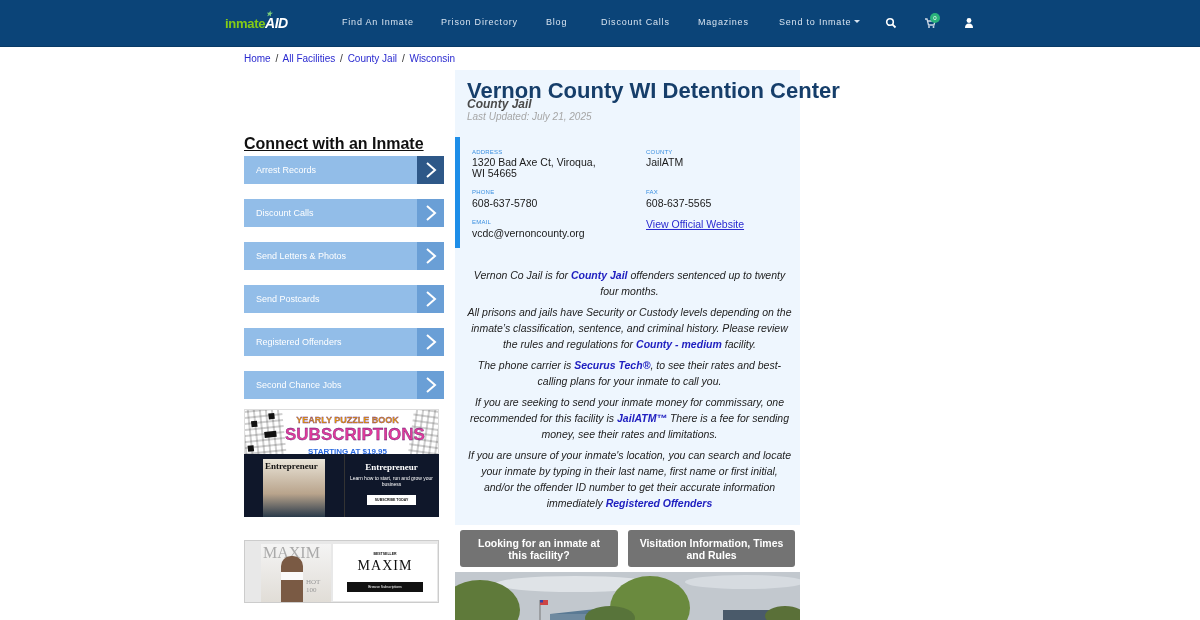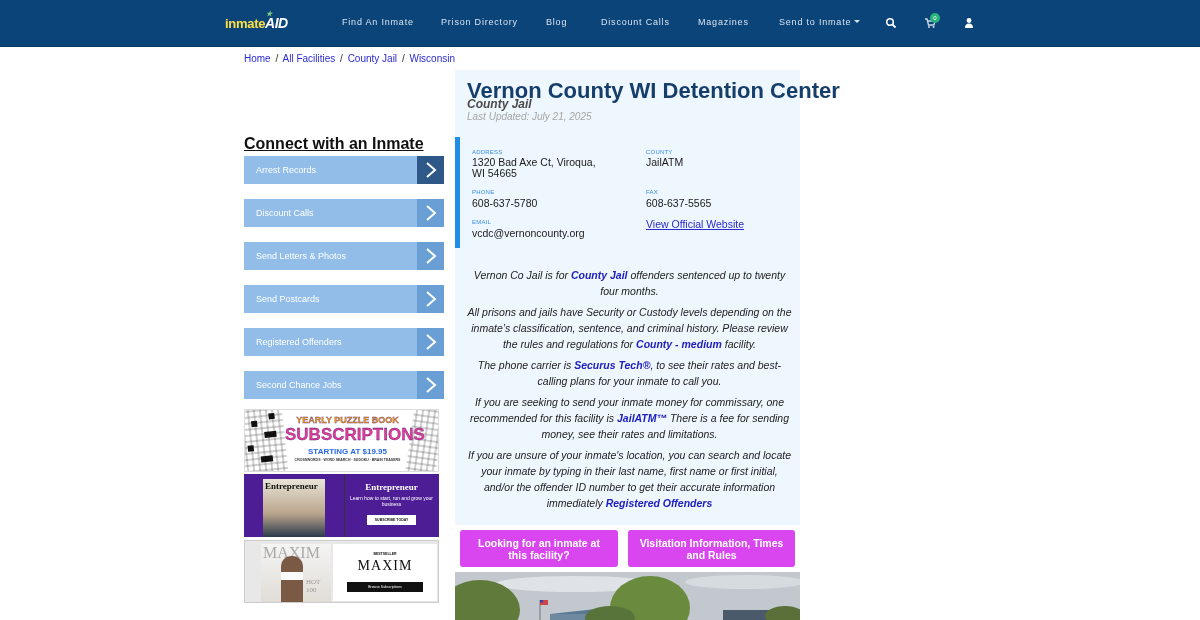--- a/index.html
+++ b/index.html
@@ -2,21 +2,21 @@
 <html><head>
 <meta charset="utf-8">
 <style>
   * { box-sizing: border-box; margin: 0; padding: 0; }
   html, body { width: 1200px; height: 620px; overflow: hidden; background: #ffffff; font-family: "Liberation Sans", sans-serif; }
   a { text-decoration: none; }
 
   
   .navbar { position: absolute; left: 0; top: 0; width: 1200px; height: 47px; background: #0b4478; border-bottom: 1px solid #093a66; }
   .logo { position: absolute; left: 225px; top: 15px; height: 16px; display: flex; align-items: flex-end; }
-  .logo .l1 { color: #fde047; font-weight: bold; font-size: 13px; letter-spacing: -0.3px; }
+  .logo .l1 { color: #84cc16; font-weight: bold; font-size: 13px; letter-spacing: -0.3px; }
   .logo .l2 { color: #ffffff; font-weight: bold; font-size: 14px; font-style: italic; letter-spacing: -0.5px; position: relative; }
   .logo .star { position: absolute; left: 1px; top: -5px; color: #7cd07c; font-size: 7px; }
   .nav-link { position: absolute; top: 17px; color: #d7e3f0; font-size: 9px; letter-spacing: 0.8px; white-space: nowrap; }
   .nav-caret { display: inline-block; width: 0; height: 0; border-left: 3px solid transparent; border-right: 3px solid transparent; border-top: 3px solid #d7e3f0; margin-left: 3px; vertical-align: 2px; }
   .nav-icon { position: absolute; top: 15px; width: 14px; height: 14px; }
   .cart-badge { position: absolute; left: 930px; top: 13px; width: 10px; height: 10px; border-radius: 50%; background: #2ab27b; color: #fff; font-size: 6px; line-height: 10px; text-align: center; }
 
   
   .breadcrumb { position: absolute; left: 244px; top: 53px; font-size: 10px; color: #333; white-space: nowrap; }
   .breadcrumb a { color: #1a0dab; color: #2a2ad0; }
@@ -25,39 +25,39 @@
   
   .connect-title { position: absolute; left: 244px; top: 135px; font-size: 16px; font-weight: bold; color: #111; text-decoration: underline; white-space: nowrap; }
   .side-menu { position: absolute; left: 244px; top: 156px; width: 200px; }
   .side-item { position: relative; height: 28px; margin-bottom: 15px; background: #92bde8; display: flex; align-items: center; }
   .side-item .label { color: #ffffff; font-size: 9px; padding-left: 12px; flex: 1; }
   .side-item .arrow { width: 27px; height: 28px; background: #6a9fd6; display: flex; align-items: center; justify-content: center; }
   .side-item.active .arrow { background: #2e5888; }
 
   .ad { position: absolute; left: 244px; width: 195px; height: 63px; overflow: hidden; }
   .ad-puzzle { top: 409px; background: #ffffff; border: 1px solid #ddd; }
-  .ad-entre { top: 474px; background: #4c1d95; }
+  .ad-entre { top: 454px; background: #0f172a; }
   .ad-maxim { top: 540px; background: #e8e8e8; border: 1px solid #ccc; }
 
   
   .card { position: absolute; left: 455px; top: 70px; width: 345px; height: 455px; background: #eef6fe; }
   .title { position: absolute; left: 467px; top: 78px; font-size: 22px; font-weight: bold; color: #163e6a; white-space: nowrap; }
   .subtitle { position: absolute; left: 467px; top: 97px; font-size: 12px; font-weight: bold; font-style: italic; color: #4a4a4a; }
   .updated { position: absolute; left: 467px; top: 111px; font-size: 10px; font-style: italic; color: #a6a6a6; }
 
   .info-box { position: absolute; left: 455px; top: 137px; width: 345px; height: 111px; border-left: 5px solid #1e8ee8; }
   .info-label { position: absolute; font-size: 6px; color: #3a8fe0; letter-spacing: 0.2px; text-transform: uppercase; }
   .info-value { position: absolute; font-size: 10.5px; color: #1a1a1a; line-height: 11px; }
   .info-link { position: absolute; font-size: 10.5px; color: #2a2ad0; text-decoration: underline; }
 
   .desc { position: absolute; left: 467px; top: 267px; width: 325px; font-size: 10.5px; font-style: italic; color: #222; line-height: 16px; text-align: center; }
   .desc p { margin-bottom: 5px; }
   .desc a { color: #2020c0; font-weight: bold; }
 
-  .btn-green { position: absolute; top: 530px; height: 37px; background: #d946ef; color: #ffffff; font-size: 10.5px; font-weight: bold; text-align: center; display: flex; align-items: center; justify-content: center; border-radius: 3px; line-height: 12px; padding: 3px 8px; }
+  .btn-green { position: absolute; top: 530px; height: 37px; background: #737373; color: #ffffff; font-size: 10.5px; font-weight: bold; text-align: center; display: flex; align-items: center; justify-content: center; border-radius: 3px; line-height: 12px; padding: 3px 8px; }
 
   .photo { position: absolute; left: 455px; top: 572px; width: 345px; height: 48px; overflow: hidden; background: linear-gradient(180deg, #c9ced4 0%, #b4bcc4 50%, #8a9aa4 100%); }
 </style>
 </head>
 <body>
 
 <div class="navbar">
   <a class="logo">
     <span class="l1">inmate</span>
     <span class="l2"><span class="star">★</span><span>AID</span></span>

